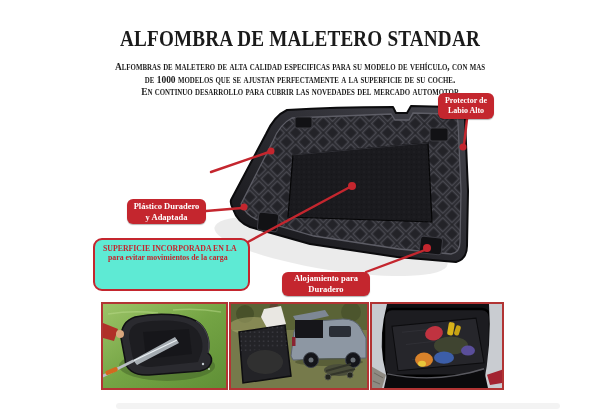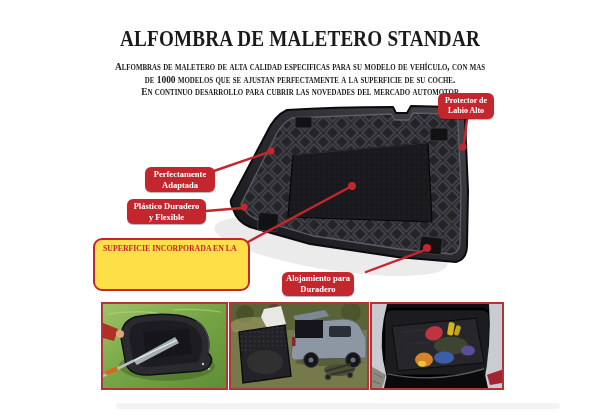--- a/index.html
+++ b/index.html
@@ -23,24 +23,24 @@
   .lines-svg { position:absolute; left:0; top:0; width:600px; height:420px; pointer-events:none; }
   .callout {
     position:absolute; background:#c4262e; color:#ffffff; font-weight:bold;
     text-align:center; font-size:8.5px; line-height:1.25;
     display:flex; flex-direction:column; justify-content:center;
     border-radius:6px; box-shadow:0 1px 1px rgba(0,0,0,0.3);
   }
   .co-protector { left:438px; top:93px;  width:56px; height:26px; font-size:8px; }
   .co-adaptada  { left:145px; top:167px; width:70px; height:25px; }
   .co-plastico  { left:127px; top:199px; width:79px; height:25px;align-items:center; }
-  .co-ganchos   { left:282px; top:272px; width:72px; height:24px; }
+  .co-ganchos   { left:282px; top:272px; width:88px; height:24px; }
   .features {
     position:absolute; left:93px; top:238px; width:157px; height:53px;
-    background:#fde047; border:2px solid #c4262e; border-radius:9px;
+    background:#5eead4; border:2px solid #c4262e; border-radius:9px;
     color:#c4262e; font-weight:bold; font-size:7.8px; line-height:9.4px;
     padding:4px 3px 0 8px; box-sizing:border-box;
   }
   .features .indent { padding-left:5px; }
   .photo {
     position:absolute; top:302px; height:88px;
     border:2px solid #b23434; box-sizing:border-box; background:#444;
   }
   .photo svg { display:block; width:100%; height:100%; }
   .photo-1 { left:101px; width:127px; }
@@ -122,35 +122,32 @@
       <circle cx="427" cy="248" r="4" stroke="none"></circle>
       <path d="M467,119 L464,145"></path>
       <circle cx="463" cy="147" r="3.5" stroke="none"></circle>
     </g>
   </svg>
 
   <div class="callout co-protector">
     <span>Protector de</span>
     <span>Labio Alto</span>
   </div>
-  <div class="callout co-adaptada">
-    <span>Perfectamente</span>
-    <span>Adaptada</span>
-  </div>
   <div class="callout co-plastico">
     <span>Plástico Duradero</span>
-    <span>y Flexible</span>
+    <span>y Adaptada</span>
   </div>
   <div class="callout co-ganchos">
     <span>Alojamiento para</span>
     <span>Duradero</span>
   </div>
 
   <div class="features">
     <div>SUPERFICIE INCORPORADA EN LA</div>
+    <div class="indent">para evitar movimientos de la carga</div>
   </div>
 
   <div class="photo photo-1">
     <svg viewBox="0 0 123 84" preserveAspectRatio="none">
       <defs>
         <linearGradient id="p1-grass" x1="0" y1="0" x2="1" y2="1">
           <stop offset="0" stop-color="#9cc468"></stop>
           <stop offset="0.5" stop-color="#74a444"></stop>
           <stop offset="1" stop-color="#5f8f36"></stop>
         </linearGradient>

